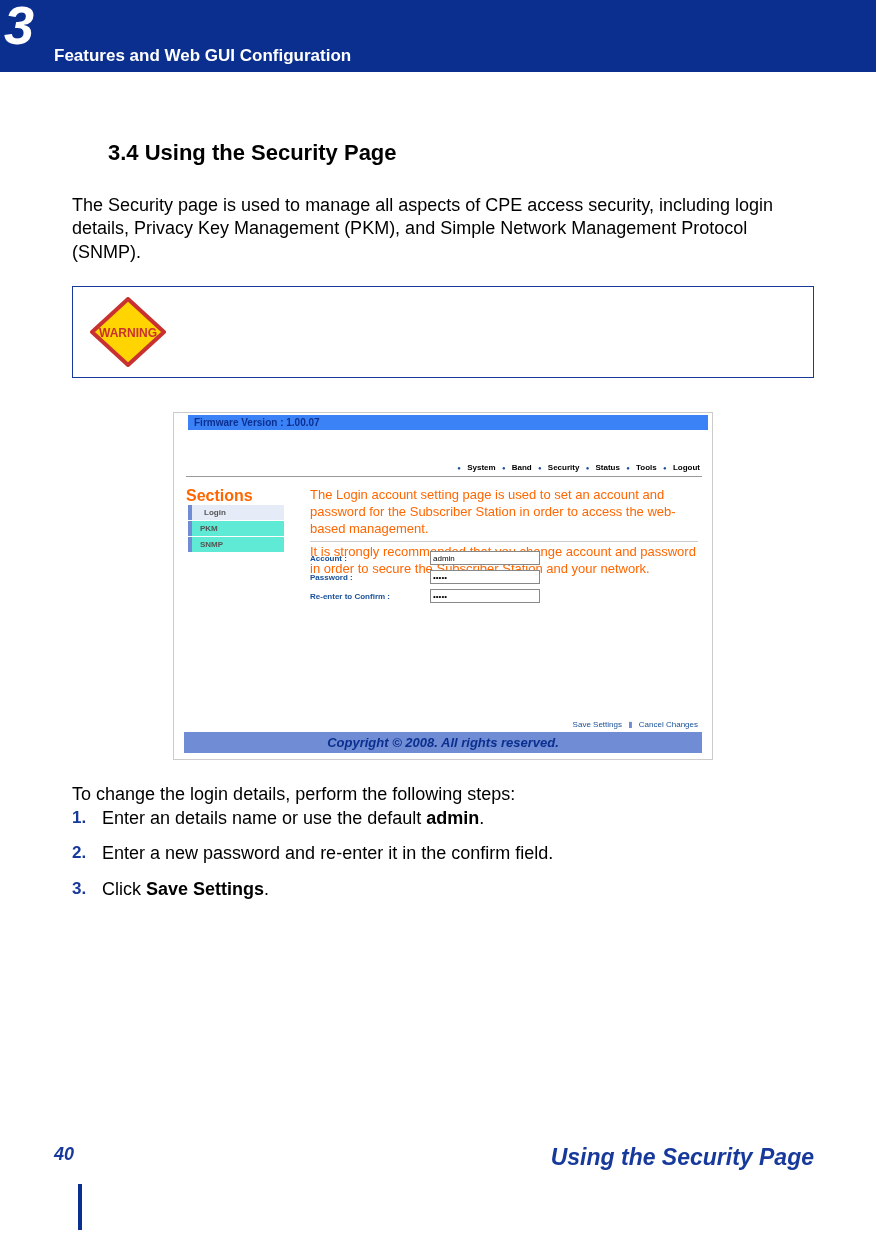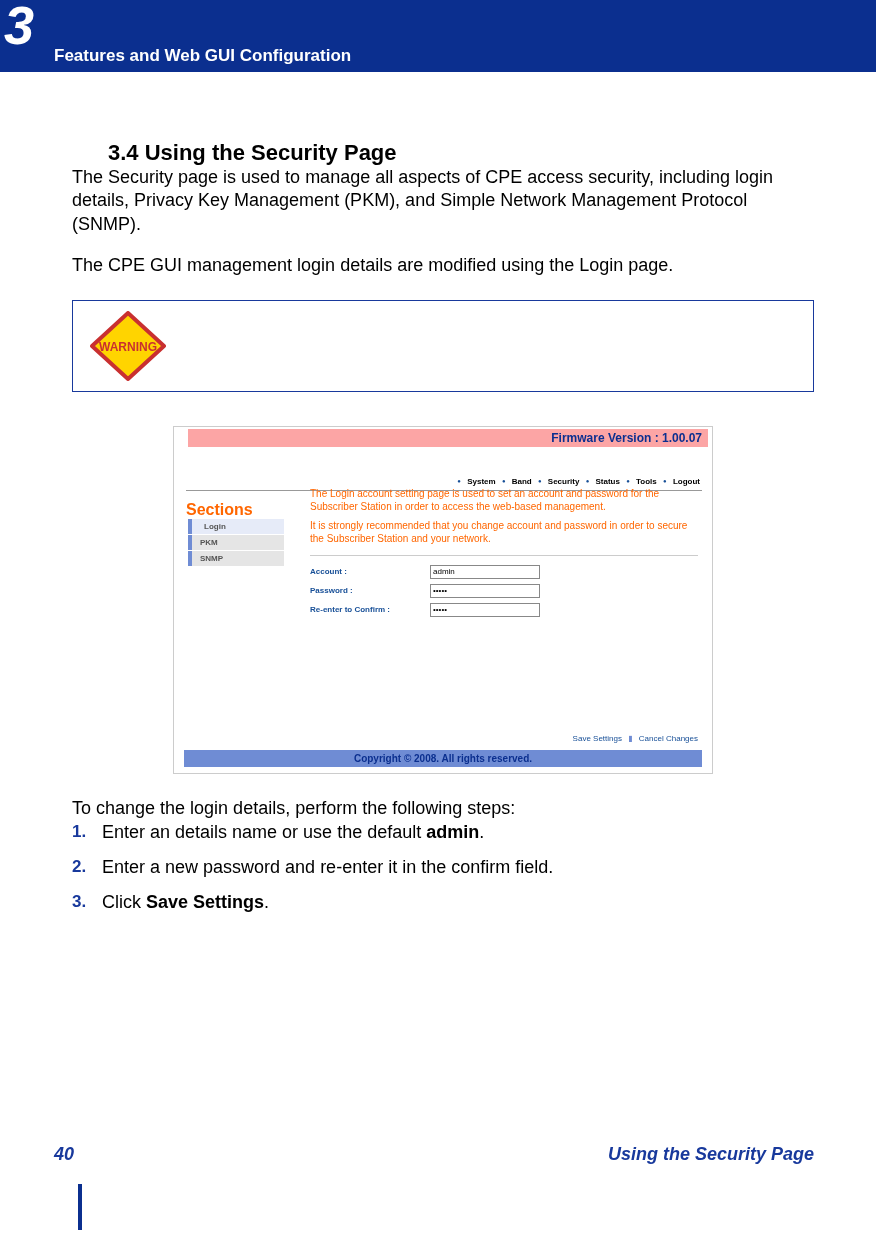--- a/index.html
+++ b/index.html
@@ -37,21 +37,21 @@
     position: absolute;
     top: 140px;
     left: 72px;
     right: 62px;
   }
   h2.section {
     font-family: Verdana, Arial, sans-serif;
     font-weight: bold;
     font-size: 22px;
     margin-left: 36px;
-    margin-bottom: 0;
+    margin-bottom: 28px;
   }
   p.body {
     font-size: 18px;
     line-height: 1.3;
     margin-bottom: 18px;
   }
   h3.subsection {
     font-family: Verdana, Arial, sans-serif;
     font-weight: bold;
     font-size: 20px;
@@ -90,27 +90,27 @@
     width: 540px;
     height: 348px;
     border: 1px solid #ccc;
     background: #fff;
     position: relative;
     font-size: 8px;
   }
   .fw-bar {
     position: absolute;
     top: 2px; right: 4px;
-    background: #fca5a5;
+    background: #3b82f6;
     color: #0b2f8f;
     font-weight: bold;
-    font-size: 12px;
+    font-size: 10px;
     padding: 2px 6px;
     width: 520px;
-    text-align: right;
+    text-align: left;
   }
   .top-menu {
     position: absolute;
     top: 50px; right: 10px;
     font-size: 8px;
     font-weight: bold;
     color: #000;
   }
   .top-menu span { margin: 0 2px; }
   .top-menu .dot { color: #174f97; font-size: 6px; vertical-align: middle; }
@@ -132,28 +132,28 @@
     top: 92px; left: 14px;
     width: 96px;
     font-size: 8px;
   }
   .side-nav .sitem {
     border-left: 4px solid #6f8cd4;
     padding: 3px 0 3px 8px;
     color: #555;
     font-weight: bold;
     margin-bottom: 1px;
-    background: #e5e5e5;
+    background: #5eead4;
   }
   .side-nav .sitem.active { background: #e6ebf8; padding-left: 12px; }
   .panel-text {
     position: absolute;
-    top: 60px; left: 136px; right: 14px;
+    top: 74px; left: 136px; right: 14px;
     color: #ff6600;
-    font-size: 10px;
+    font-size: 13px;
     line-height: 1.3;
   }
   .panel-text p { margin-bottom: 6px; }
   .panel-sep {
     position: absolute;
     top: 128px; left: 136px; right: 14px;
     height: 1px;
     background: #ccc;
   }
   .form-area {
@@ -176,24 +176,25 @@
     font-size: 8px;
     color: #174f97;
     font-weight: normal;
   }
   .bottom-actions .sep { color: #6f8cd4; margin: 0 4px; }
   .copyright {
     position: absolute;
     bottom: 6px; left: 10px; right: 10px;
     background: #6f8cd4;
     color: #0b2f8f;
-    font-size: 10px;
+    font-size: 13px;
     text-align: center;
     font-weight: bold;
     padding: 3px 0;
+    font-style: italic;
   }
   .after-para {
     font-size: 18px;
     margin-top: 24px;
     margin-bottom: 1px;
   }
   ol.steps {
     list-style: none;
     padding: 0;
     margin-left: 0;
@@ -220,21 +221,21 @@
   .footer .pagenum {
     color: #18399c;
     font-weight: bold;
     font-style: italic;
     font-size: 18px;
   }
   .footer .section-name {
     color: #18399c;
     font-weight: bold;
     font-style: italic;
-    font-size: 18px;
+    font-size: 23px;
     float: right;
   }
   .footer-rule {
     position: absolute;
     bottom: 10px;
     left: 78px;
     width: 4px;
     height: 46px;
     background: #0b2f8f;
   }
@@ -245,21 +246,20 @@
 <div class="header-bar">
   <div class="chapter-num">3</div>
   <div class="chapter-title">Features and Web GUI Configuration</div>
 </div>
 
 <div class="content">
 
   <h2 class="section">3.4 Using the Security Page</h2>
   <p class="body">The Security page is used to manage all aspects of CPE access security, including login details, Privacy Key Management (PKM), and Simple Network Management Protocol (SNMP).</p>
 
-  <p class="body">The CPE GUI management login details are modified using the Login page.</p>
 
   <div class="warning-box">
     <div class="warning-icon-cell">
       <svg width="80" height="70" viewBox="0 0 80 70">
         <polygon points="40,2 76,35 40,68 4,35" fill="#ffd400" stroke="#c93030" stroke-width="4" stroke-linejoin="round"></polygon>
         <text x="40" y="40" text-anchor="middle" font-family="Arial" font-size="12" font-weight="bold" fill="#c93030">WARNING</text>
       </svg>
     </div>
   </div>
 

